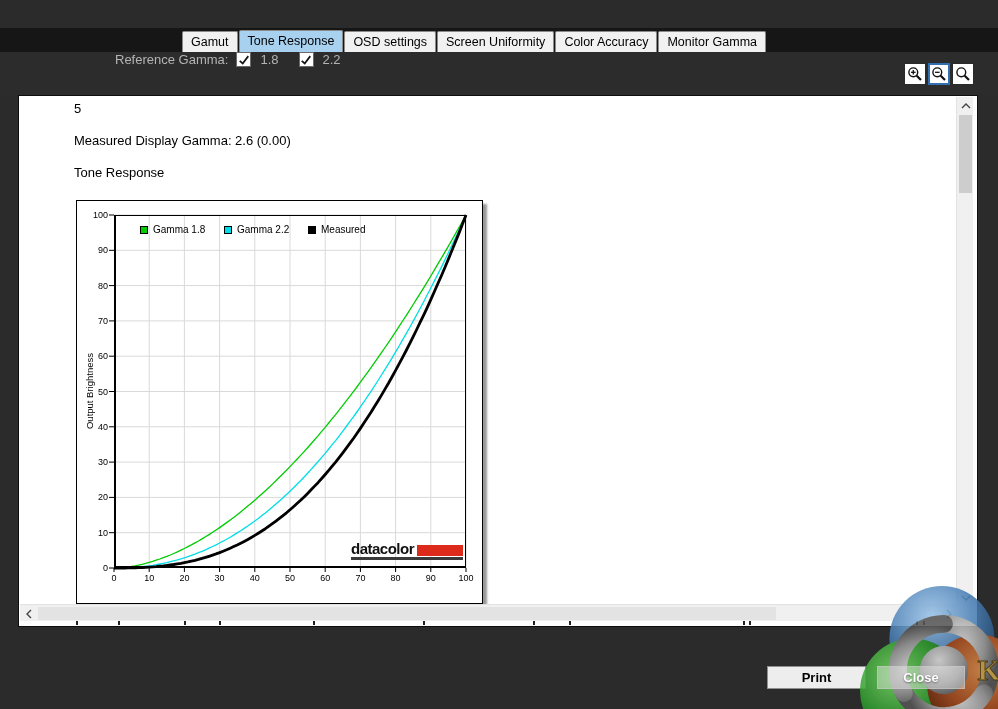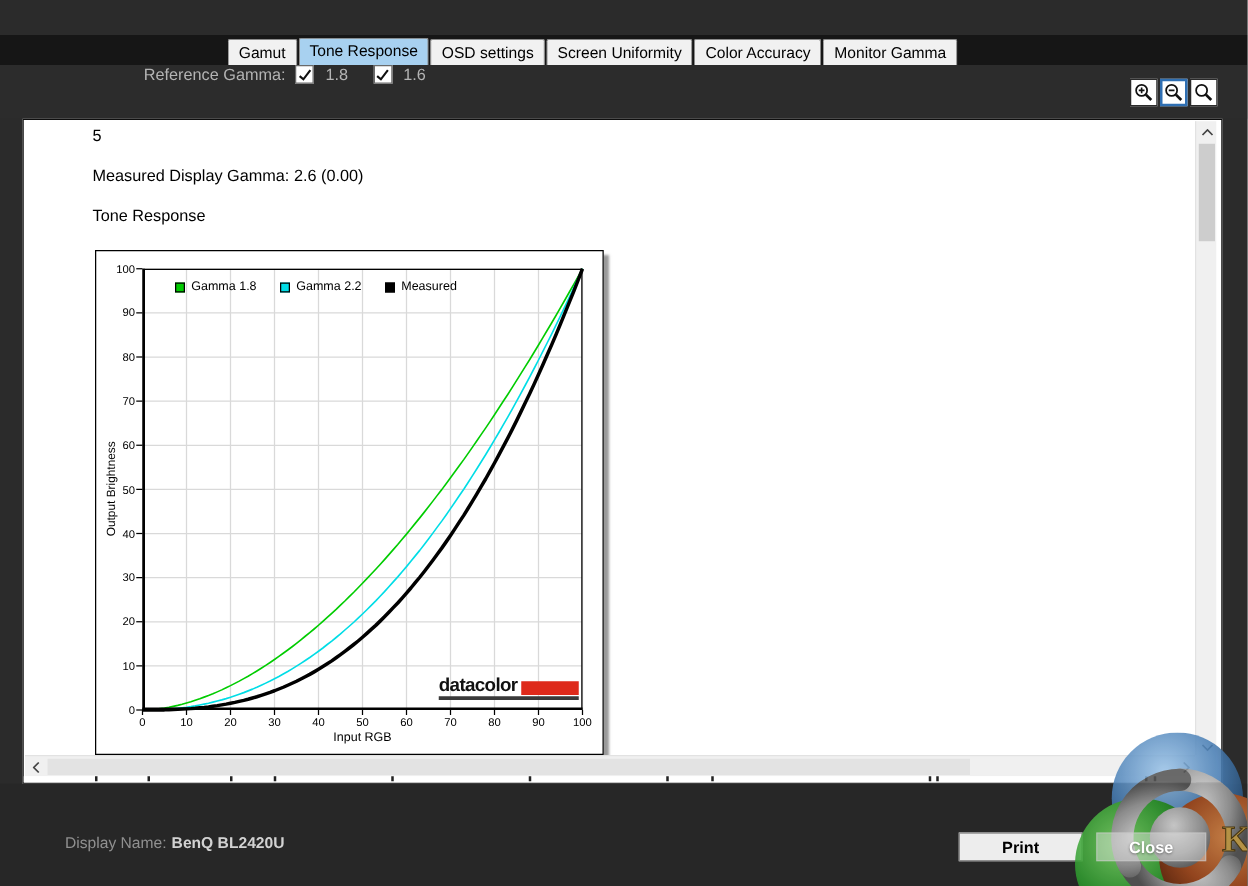--- a/index.html
+++ b/index.html
@@ -106,21 +106,21 @@
         <svg width="12" height="12" viewBox="0 0 14 14">
             <polyline points="2,8 5.5,11 12,2.5" fill="none" stroke="#111" stroke-width="2"></polyline>
           </svg>
       </span>
       <span class="cb-label">1.8</span>
       <span class="cb">
         <svg width="12" height="12" viewBox="0 0 14 14">
             <polyline points="2,8 5.5,11 12,2.5" fill="none" stroke="#111" stroke-width="2"></polyline>
           </svg>
       </span>
-      <span class="cb-label">1.6</span>
+      <span class="cb-label">2.2</span>
     </div>
     <div class="zoom-group">
       <div class="zoom-btn">
         <svg width="16" height="16" viewBox="0 0 16 16">
           <circle cx="6.3" cy="6.3" r="4.4" fill="none" stroke="#111" stroke-width="1.4"></circle>
           <line x1="9.7" y1="9.7" x2="14" y2="14" stroke="#111" stroke-width="2.2"></line>
           <line x1="4" y1="6.3" x2="8.6" y2="6.3" stroke="#111" stroke-width="1.3"></line>
           <line x1="6.3" y1="4" x2="6.3" y2="8.6" stroke="#111" stroke-width="1.3"></line>
         </svg>
       </div>
@@ -220,21 +220,20 @@
           <div class="xtick-label" style="left: 96.4px; top: 372px;">20</div>
           <div class="xtick-label" style="left: 131.6px; top: 372px;">30</div>
           <div class="xtick-label" style="left: 166.8px; top: 372px;">40</div>
           <div class="xtick-label" style="left: 202px; top: 372px;">50</div>
           <div class="xtick-label" style="left: 237.2px; top: 372px;">60</div>
           <div class="xtick-label" style="left: 272.4px; top: 372px;">70</div>
           <div class="xtick-label" style="left: 307.6px; top: 372px;">80</div>
           <div class="xtick-label" style="left: 342.8px; top: 372px;">90</div>
           <div class="xtick-label" style="left: 378px; top: 372px;">100</div>
         </div>
-      <div class="xlabel">Input RGB</div>
       <div class="legend">
         <div class="legend-item">
           <span class="legend-swatch" style="background: rgb(0, 204, 0);"></span>
           <span class="legend-text">Gamma 1.8</span>
         </div>
         <div class="legend-item">
           <span class="legend-swatch" style="background: rgb(0, 221, 230);"></span>
           <span class="legend-text">Gamma 2.2</span>
         </div>
         <div class="legend-item">
@@ -284,25 +283,20 @@
         <i style="left: 404px;"></i>
         <i style="left: 514px;"></i>
         <i style="left: 550px;"></i>
         <i style="left: 724px;"></i>
         <i style="left: 730px;"></i>
         <i style="left: 897px;"></i>
         <i style="left: 904px;"></i>
       </div>
   </div>
 
-  <div class="footer">
-    <div class="display-name">
-      <span class="dn-label">Display Name:</span><span class="dn-value">BenQ BL2420U</span>
-    </div>
-  </div>
   <div class="btn btn-print">Print</div>
   <div class="btn btn-close">Close</div>
 
   <svg class="watermark" viewBox="0 0 160 160">
     <defs>
       <radialGradient id="gBlue" cx="40%" cy="30%" r="75%">
         <stop offset="0%" stop-color="#9cc4e8"></stop>
           <stop offset="55%" stop-color="#4a7fb5"></stop>
           <stop offset="100%" stop-color="#1d3f63"></stop>
       </radialGradient>

